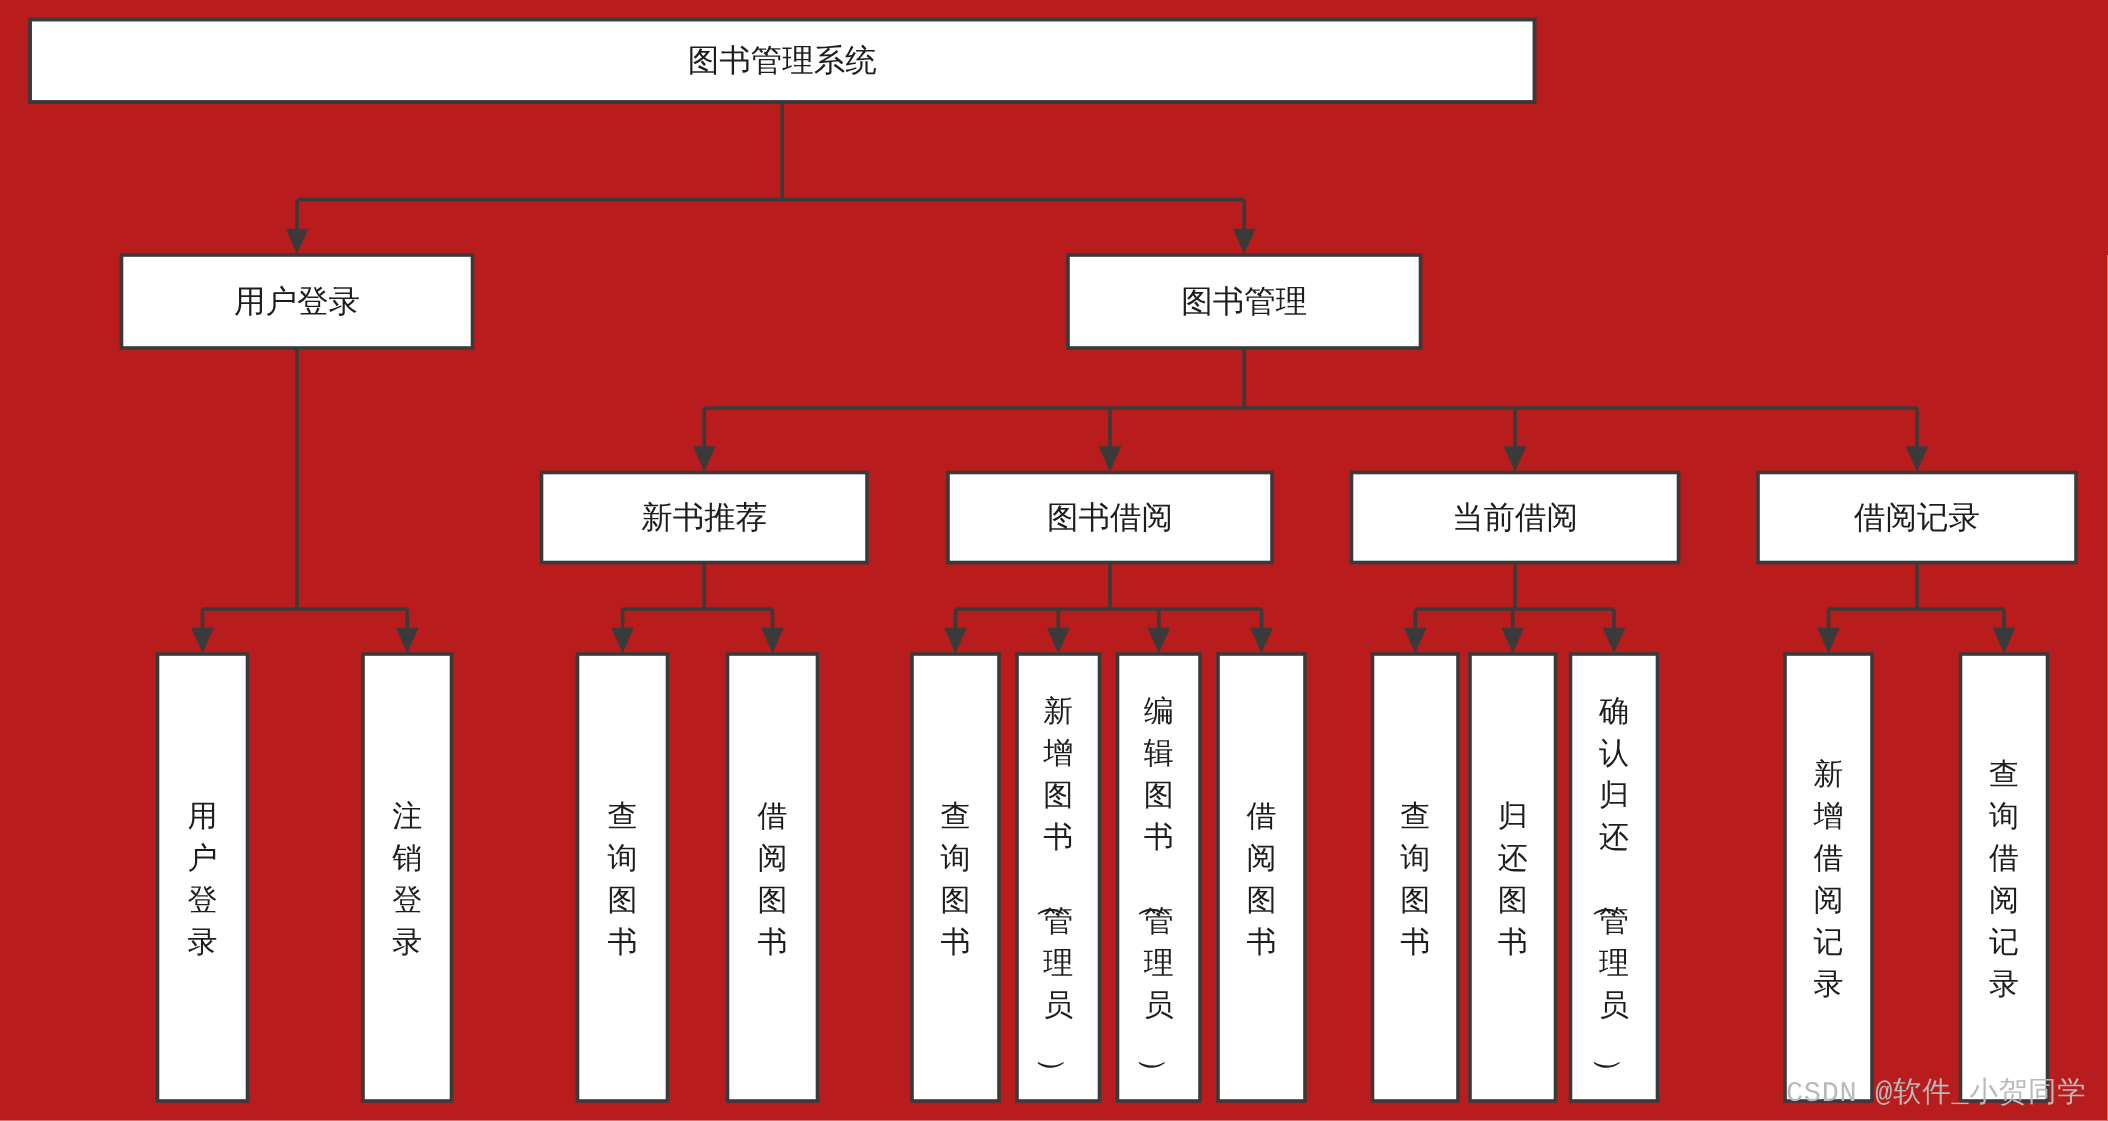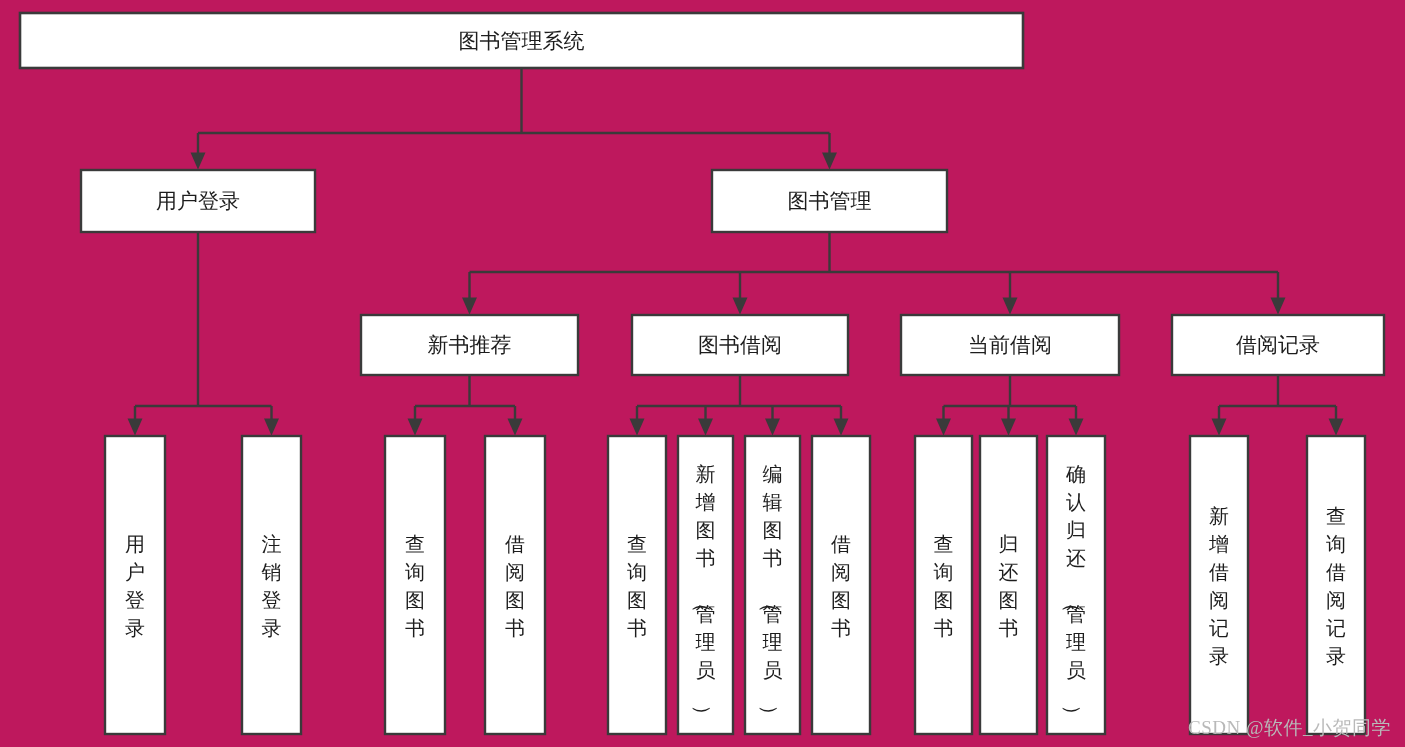--- a/index.html
+++ b/index.html
@@ -11,21 +11,21 @@
   body {
     width: 1405px;
     height: 747px;
     font-family: "DejaVu Sans", "Liberation Sans", sans-serif;
     overflow: hidden;
   }
   #diagram-root {
     position: relative;
     width: 1405px;
     height: 747px;
-    background: #be185d;
+    background: #b91c1c;
   }
   svg#tree-svg {
     position: absolute;
     left: 0;
     top: 0;
     width: 1405px;
     height: 747px;
     display: block;
   }
   .node-box {
@@ -58,21 +58,21 @@
   .node-label-v {
     font-family: "DejaVu Sans", "Liberation Sans", sans-serif;
     font-size: 20px;
     fill: #1d1d1d;
     text-anchor: middle;
   }
   .watermark-text {
     position: absolute;
     right: 14px;
     bottom: 6px;
-    font-family: Liberation Serif, serif;
+    font-family: Liberation Mono, monospace;
     font-size: 19px;
     color: #b9b9b9;
     letter-spacing: 0.5px;
     white-space: nowrap;
     user-select: none;
   }
 </style>
 </head>
 <body>
 

